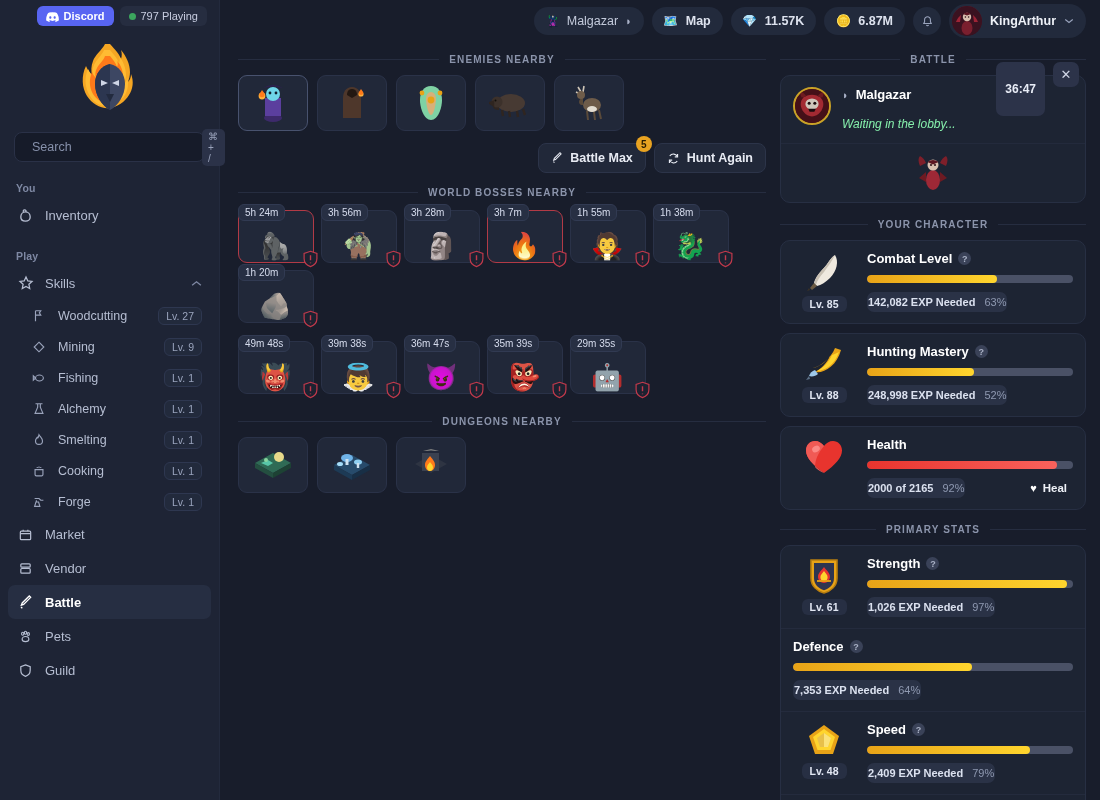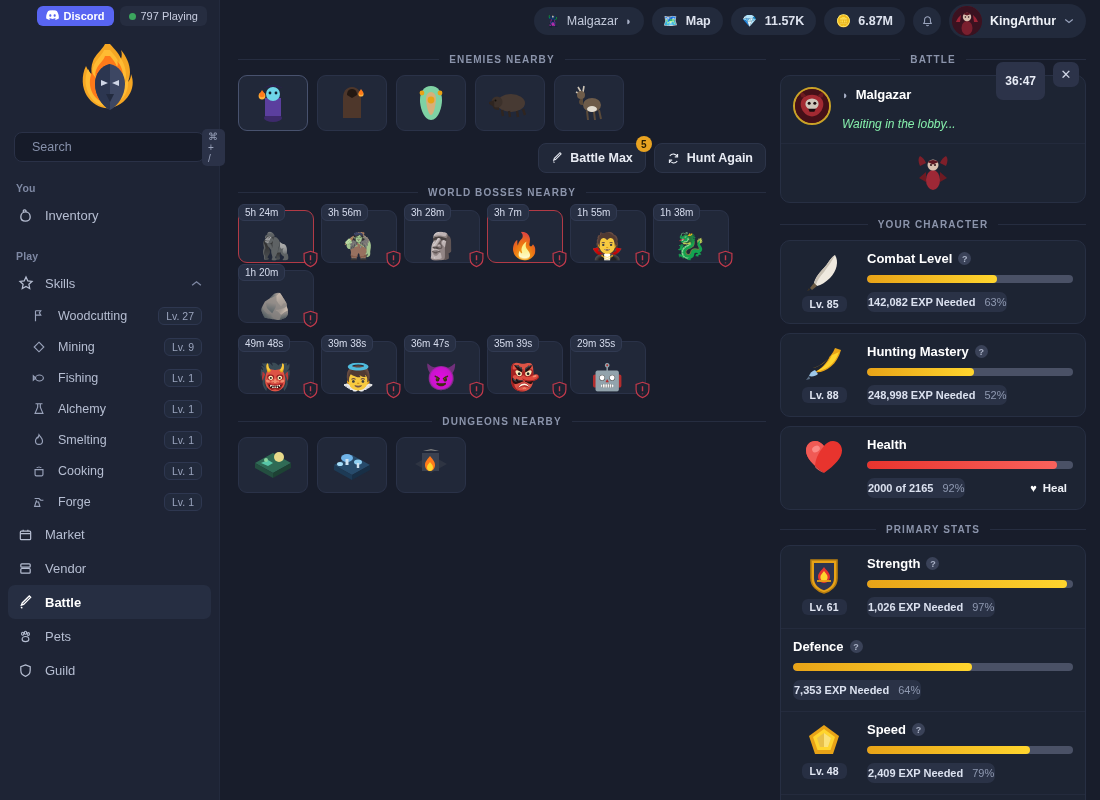--- a/index.html
+++ b/index.html
@@ -15,21 +15,21 @@
   
   .sidebar {
     width: 220px; height: 800px;
     background: #1e2435;
     border-right: 1px solid #232a3d;
     display: flex; flex-direction: column;
     flex-shrink: 0;
   }
   .sb-top { display: flex; justify-content: flex-end; align-items: center; gap: 6px; padding: 6px 12px 0 0; }
   .discord-btn {
-    display: inline-flex; align-items: flex-start; gap: 5px;
+    display: inline-flex; align-items: flex-end; gap: 5px;
     background: #5865F2; color: #fff;
     border-radius: 6px; padding: 4px 9px;
     font-size: 11px; font-weight: bold;
   }
   .playing-pill {
     display: inline-flex; align-items: center; gap: 5px;
     background: #262d40; color: #c8cde0;
     border-radius: 6px; padding: 4px 9px;
     font-size: 11px;
   }
@@ -184,21 +184,21 @@
     border: 2px solid #c9a227; overflow:hidden;
     background: radial-gradient(circle at 50% 45%, #a02a2a 0%, #4a1414 75%);
     display:flex; align-items:center; justify-content:center; font-size:19px;
   }
   .battle-name { font-size: 13px; font-weight: bold; color: #fff; display:flex; align-items:center; gap:7px; }
   .battle-sub { font-size: 12px; color: #86efac; margin-top: 15px; font-style: italic; }
   .battle-body { height: 58px; display:flex; align-items:center; justify-content:center; font-size: 26px; }
   .timer-chip {
     position: absolute; top: -14px; right: 40px;
     background: #2c3349; color: #e8ecf6; font-size: 12px; font-weight: bold;
-    border-radius: 7px; padding: 12px 9px;
+    border-radius: 7px; padding: 20px 9px;
   }
   .close-chip {
     position: absolute; top: -14px; right: 6px;
     background: #2c3349; color: #cfd5e5; font-size: 13px;
     border-radius: 7px; width: 26px; height: 25px;
     display:flex; align-items:center; justify-content:center; cursor:pointer;
   }
 
   .stat-card {
     background: #1d2433; border: 1px solid #272f43; border-radius: 10px;

